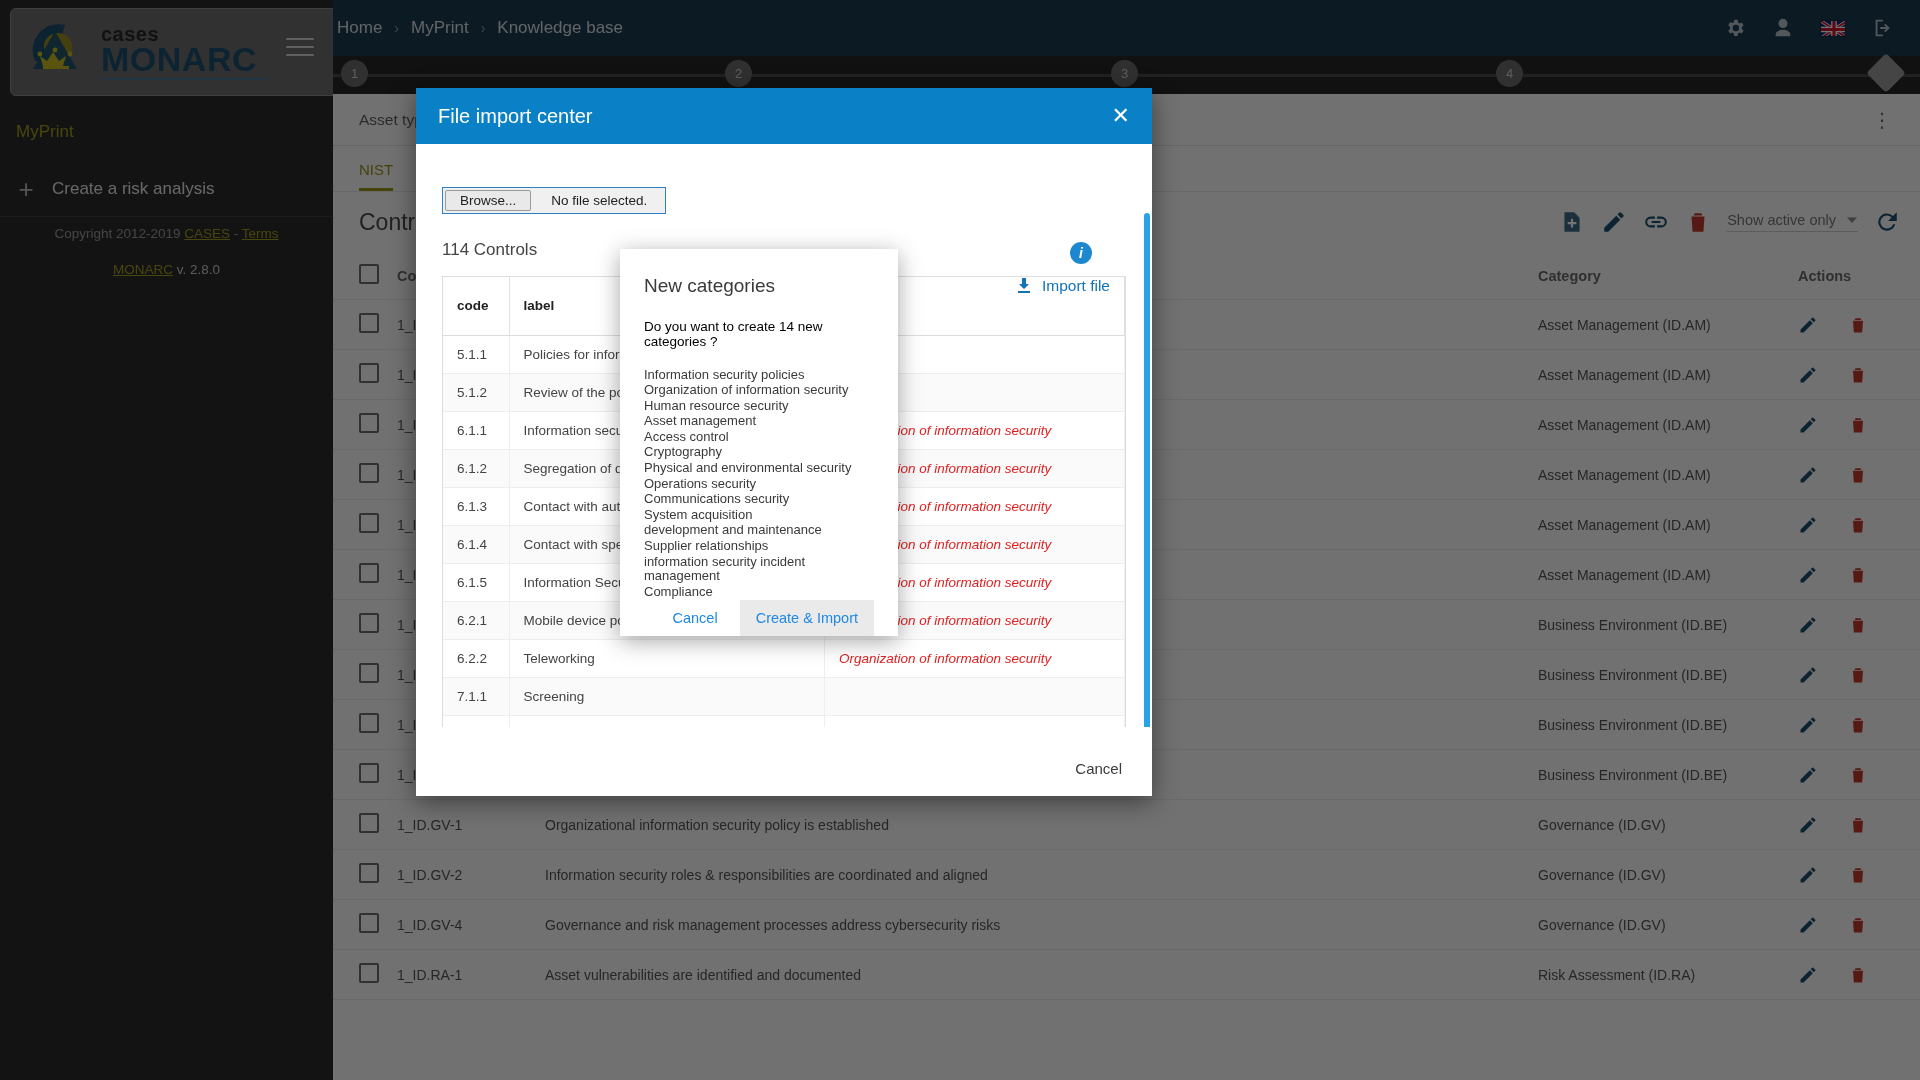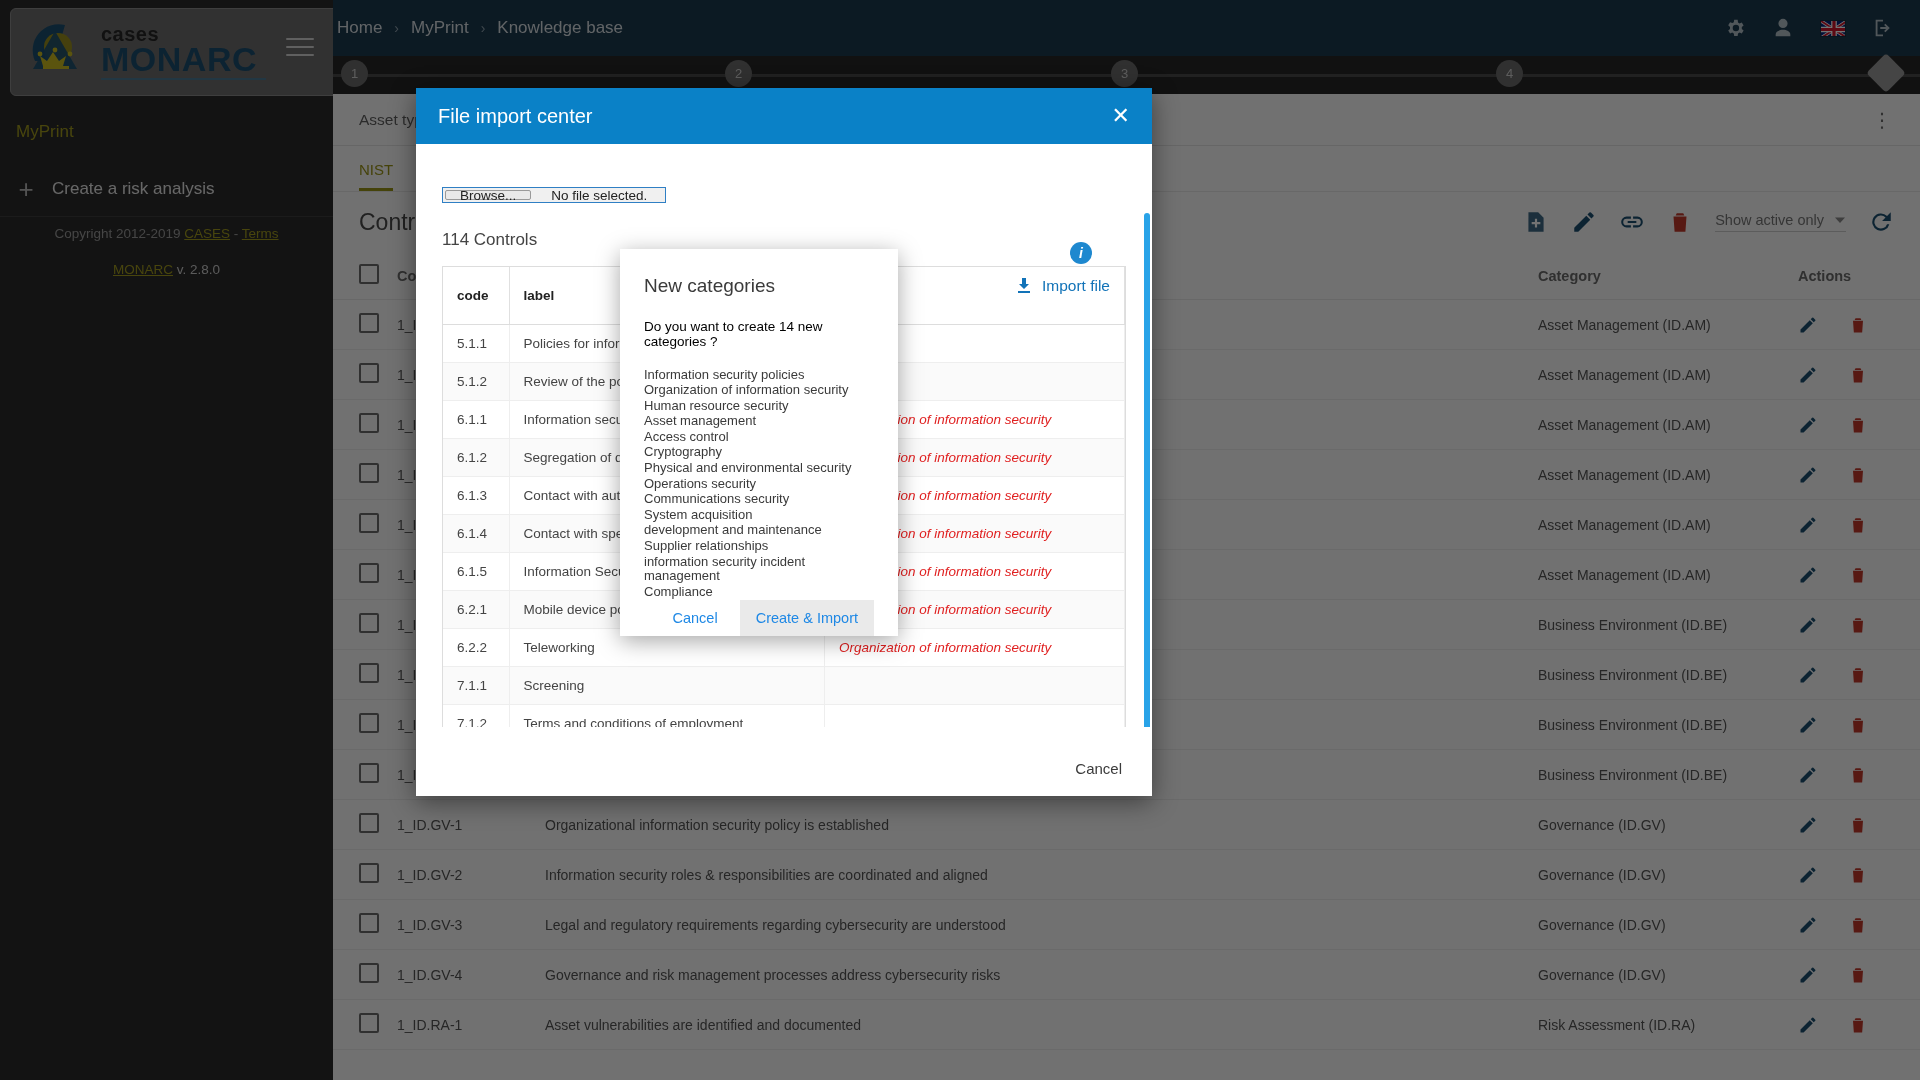--- a/index.html
+++ b/index.html
@@ -71,21 +71,21 @@
   .subtabs { height:46px; display:flex; align-items:flex-end; padding-left:26px; gap:34px;
              border-bottom:1px solid #e6e6e6; font-size:15px; color:#666; }
   .subtab { padding-bottom:10px; cursor:pointer;}
   .subtab.active { color:#9a9418; border-bottom:3px solid #9a9418; }
 
   .ctrlhead { height:60px; display:flex; align-items:center; padding-left:26px; gap:14px; position:relative;}
   .ctrlhead h2 { font-size:23px; font-weight:normal; color:#4a4a4a;}
   .addico { width:24px; height:24px; cursor:pointer; }
   .searchwrap { display:flex; align-items:center; gap:8px; border-bottom:1px solid #ccc; padding-bottom:3px; width:250px;}
   .searchwrap input { border:0; outline:0; font-size:14.5px; color:#777; background:transparent; width:100%; }
-  .headright { margin-left:auto; display:flex; align-items:center; gap:22px; padding-right:26px;}
+  .headright { margin-left:auto; display:flex; align-items:center; gap:16px; padding-right:20px;}
   .iconbtn { width:26px; height:26px; cursor:pointer; }
   .showactive { display:flex; align-items:center; gap:10px; color:#777; font-size:14.5px; border-bottom:1px solid #ccc; padding-bottom:3px; cursor:pointer;}
 
   
   table.bgtable { width:100%; border-collapse:collapse; font-size:14px; color:#555; table-layout:fixed;}
   table.bgtable th { text-align:left; font-weight:bold; color:#6a6a6a; padding:12px 8px; font-size:14.5px; border-bottom:1px solid #e6e6e6;}
   table.bgtable td { padding:13px 8px; border-bottom:1px solid #ececec; overflow:hidden; white-space:nowrap; text-overflow:ellipsis;}
   .cbx { width:20px; height:20px; border:2px solid #6b6b6b; border-radius:2px; display:inline-block; cursor:pointer;}
   .col-cb { width:56px; padding-left:26px !important;}
   .col-code { width:148px;}
@@ -100,21 +100,21 @@
     position:absolute; left:416px; top:88px; width:736px; height:708px;
     background:#ffffff; box-shadow:0 6px 24px rgba(0,0,0,.45);
     display:flex; flex-direction:column;gap:13px;
   }
   .modal-head { height:56px; background:#0a81c7; display:flex; align-items:center; padding:0 22px; flex:0 0 auto;}
   .modal-title { color:#fff; font-size:20px; }
   .modal-x { margin-left:auto; color:#fff; font-size:22px; cursor:pointer; line-height:1;}
   .modal-body { flex:1 1 auto; overflow:hidden; position:relative; padding:0 26px; }
 
   .filerow { margin-top:30px; display:inline-flex; align-items:stretch; border:1px solid #2f7fc4;
-             background:#f0f0f0; height:16px; }
+             background:#f0f0f0; height:27px; }
   .browse-btn { border:1px solid #9a9a9a; background:#e9e9e9; font-size:13.5px; color:#222;
                 padding:0 14px; display:flex; align-items:center; margin:2px; cursor:pointer; border-radius:2px;}
   .nofile { font-size:13.5px; color:#222; display:flex; align-items:center; padding:0 18px;}
   .info-ico { position:absolute; right:60px; top:85px; width:22px; height:22px; border-radius:50%;
               background:#1e88cf; color:#fff; font-size:14px; font-weight:bold; font-style:italic;
               display:flex; align-items:center; justify-content:center; cursor:pointer;}
 
   .ctrlcount { margin-top:26px; font-size:17px; color:#444; }
   .importfile { position:absolute; right:42px; top:120px; display:flex; align-items:center; gap:10px;
                 color:#1273b8; font-size:15.5px; cursor:pointer;}
@@ -492,36 +492,20 @@
                   <path fill="#1c4f70" d="M3 17.3V21h3.7L17.8 9.9l-3.7-3.7zM20.7 7a1 1 0 0 0 0-1.4l-2.3-2.3a1 1 0 0 0-1.4 0l-1.8 1.8 3.7 3.7z"></path>
                 </svg>
                 <svg width="20" height="20" viewBox="0 0 24 24">
                   <path fill="#c0392b" d="M6 7h12l-1 14H7zM9 4h6l1 2H8z"></path>
                 </svg>
               </span>
             </td>
           </tr>
           <tr>
             <td class="col-cb"><span class="cbx"></span></td>
-            <td class="col-code">1_ID.GV-3</td>
-            <td>Legal and regulatory requirements regarding cybersecurity are understood</td>
-            <td class="col-cat">Governance (ID.GV)</td>
-            <td class="col-act">
-              <span class="act">
-                <svg width="20" height="20" viewBox="0 0 24 24">
-                  <path fill="#1c4f70" d="M3 17.3V21h3.7L17.8 9.9l-3.7-3.7zM20.7 7a1 1 0 0 0 0-1.4l-2.3-2.3a1 1 0 0 0-1.4 0l-1.8 1.8 3.7 3.7z"></path>
-                </svg>
-                <svg width="20" height="20" viewBox="0 0 24 24">
-                  <path fill="#c0392b" d="M6 7h12l-1 14H7zM9 4h6l1 2H8z"></path>
-                </svg>
-              </span>
-            </td>
-          </tr>
-          <tr>
-            <td class="col-cb"><span class="cbx"></span></td>
             <td class="col-code">1_ID.GV-4</td>
             <td>Governance and risk management processes address cybersecurity risks</td>
             <td class="col-cat">Governance (ID.GV)</td>
             <td class="col-act">
               <span class="act">
                 <svg width="20" height="20" viewBox="0 0 24 24">
                   <path fill="#1c4f70" d="M3 17.3V21h3.7L17.8 9.9l-3.7-3.7zM20.7 7a1 1 0 0 0 0-1.4l-2.3-2.3a1 1 0 0 0-1.4 0l-1.8 1.8 3.7 3.7z"></path>
                 </svg>
                 <svg width="20" height="20" viewBox="0 0 24 24">
                   <path fill="#c0392b" d="M6 7h12l-1 14H7zM9 4h6l1 2H8z"></path>

